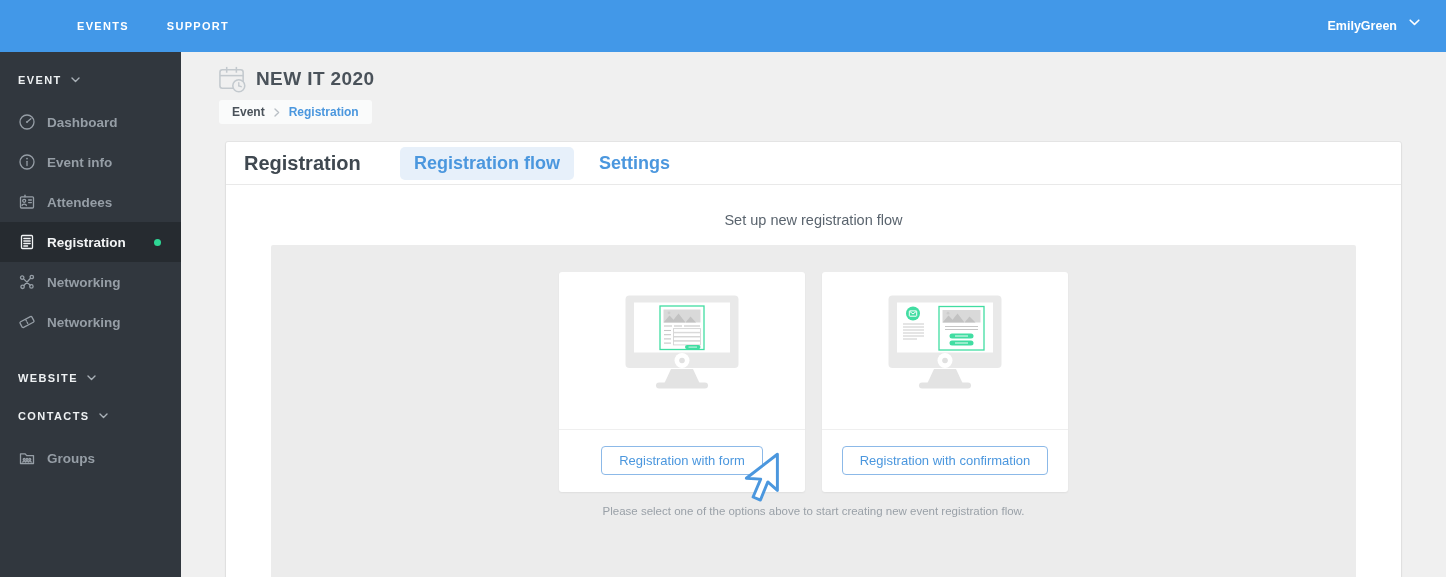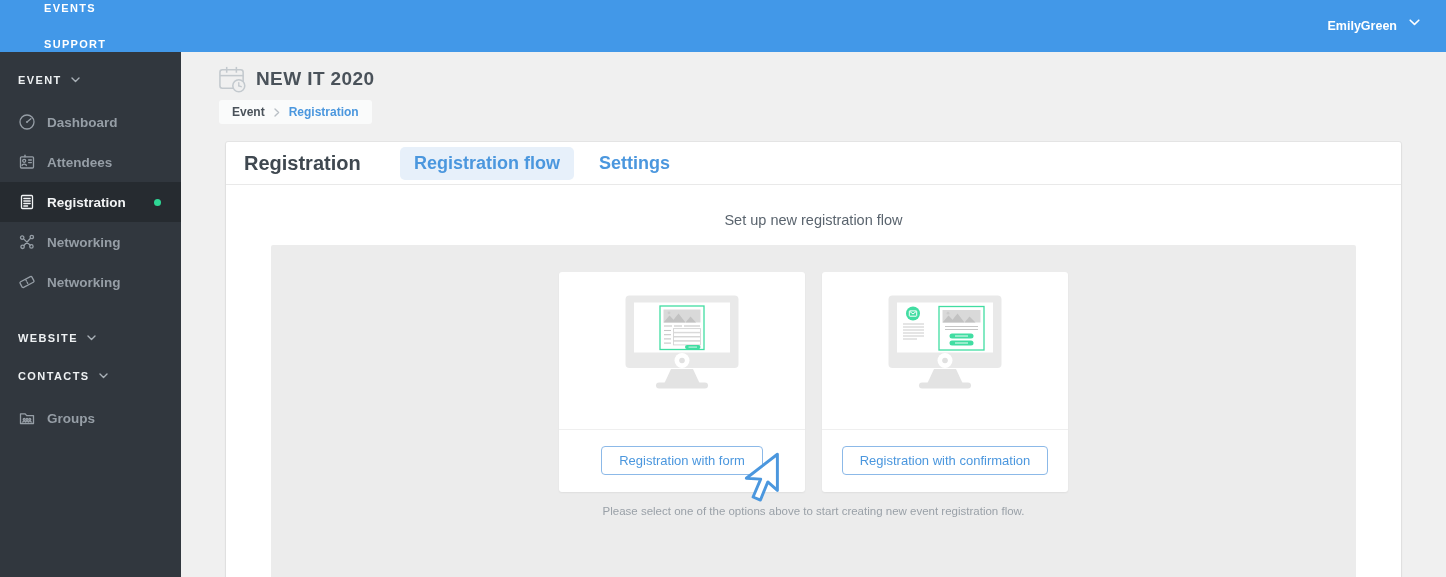--- a/index.html
+++ b/index.html
@@ -12,21 +12,21 @@
   
   .topbar {
     position:absolute; left:0; top:0; width:1446px; height:52px;
     background:var(--topbar-blue,#4298e8);
     display:flex; align-items:center; z-index:30;
   }
   .brand { display:flex; align-items:center; gap:4px; margin-left:8px; width:160px; }
   .brand-text { font-size:23px; color:#2b3640; letter-spacing:0.3px; white-space:nowrap; }
   .brand-text .meet { font-weight:600; }
   .brand-text .point { font-weight:800; }
-  .topnav { display:flex; gap:24px; margin-left:44px;flex-direction:column; }
+  .topnav { display:flex; gap:38px; margin-left:77px; }
   .topnav-item {
     color:#ffffff; font-size:11px; font-weight:700; letter-spacing:1.3px;
     cursor:pointer;
   }
   .userbox {
     margin-left:auto; margin-right:26px; display:flex; align-items:flex-start; gap:12px;
     color:#ffffff; font-size:12.5px; font-weight:700; cursor:pointer;
   }
   
   .sidebar {
@@ -136,20 +136,28 @@
     </div>
 
     <div class="side-items">
       <div class="side-item">
         <svg width="18" height="18" viewBox="0 0 18 18" fill="none" stroke="currentColor" stroke-width="1.3" stroke-linecap="round">
           <circle cx="9" cy="9" r="7"></circle>
             <path d="M9,9 L12.9,5.7"></path>
             <circle cx="9" cy="9" r="0.9" fill="currentColor" stroke="none"></circle>
         </svg>
         <span>Dashboard</span>
+      </div>
+      <div class="side-item">
+        <svg width="18" height="18" viewBox="0 0 18 18" fill="none" stroke="currentColor" stroke-width="1.3" stroke-linecap="round">
+          <circle cx="9" cy="9" r="7"></circle>
+            <line x1="9" y1="8.3" x2="9" y2="12.6"></line>
+            <circle cx="9" cy="5.6" r="0.9" fill="currentColor" stroke="none"></circle>
+        </svg>
+        <span>Event info</span>
       </div>
       <div class="side-item">
         <svg width="18" height="18" viewBox="0 0 18 18" fill="none" stroke="currentColor" stroke-width="1.3" stroke-linecap="round" stroke-linejoin="round">
           <rect x="2.5" y="3.8" width="13" height="11.2" rx="1"></rect>
           <line x1="7" y1="3.8" x2="7" y2="2.2"></line>
           <circle cx="6.2" cy="7.8" r="1.5"></circle>
           <path d="M4.1,12.6 C4.1,10.7 8.3,10.7 8.3,12.6"></path>
           <line x1="10.6" y1="7" x2="13.4" y2="7"></line>
             <line x1="10.6" y1="9.6" x2="13.4" y2="9.6"></line>
         </svg>

